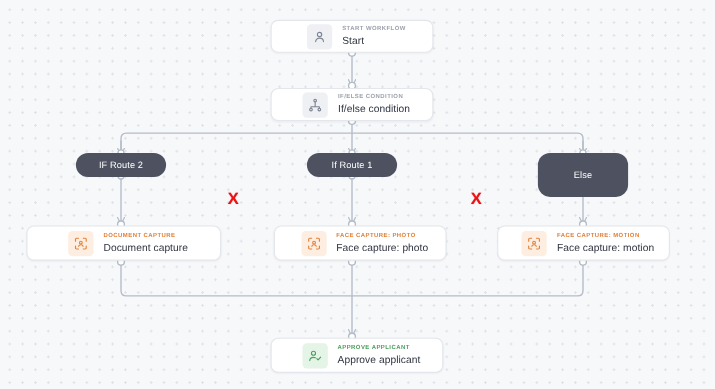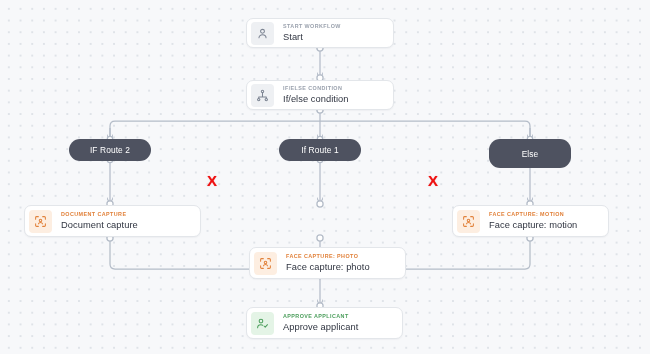--- a/index.html
+++ b/index.html
@@ -30,22 +30,23 @@
 
   
   .node-card {
     position: absolute;
     box-sizing: border-box;
     background: #ffffff;
     border: 1px solid #e3e6ea;
     border-radius: 7px;
     display: flex;
     align-items: center;
-    padding: 0 8px 0 4px;
+    padding: 0 8px 0 16px;
     box-shadow: 0 1px 1.5px rgba(16,24,40,0.04);
+    justify-content: center;
   }
   .node-icon {
     width: 23px;
     height: 23px;
     min-width: 23px;
     border-radius: 4px;
     display: flex;
     align-items: center;
     justify-content: center;
     margin-right: 9px;
@@ -174,21 +175,21 @@
       <span class="node-title">If/else condition</span>
     </div>
   </div>
 
   <div class="route-pill" style="left:69px; top:139px; width:82px; height:22px;">
     <span>IF Route 2</span>
   </div>
   <div class="route-pill" style="left:279px; top:139px; width:82px; height:22px;">
     <span>If Route 1</span>
   </div>
-  <div class="route-pill" style="left:489px; top:139px; width:82px; height:29px;">
+  <div class="route-pill" style="left:489px; top:139px; width:82px; height:40px;">
     <span>Else</span>
   </div>
 
   <div class="x-mark" style="left:207px; top:173px;">
     <span>X</span>
   </div>
   <div class="x-mark" style="left:428px; top:173px;">
     <span>X</span>
   </div>
 
@@ -199,21 +200,21 @@
         <circle cx="12" cy="10.3" r="2.3"></circle>
         <path d="M8.2 16.4c.6-1.7 2-2.6 3.8-2.6s3.2.9 3.8 2.6"></path>
       </svg>
     </div>
     <div class="node-text">
       <span class="node-kicker orange">DOCUMENT CAPTURE</span>
       <span class="node-title">Document capture</span>
     </div>
   </div>
 
-  <div class="node-card" style="left:249px; top:205px; width:157px; height:32px;margin-top:42px;">
+  <div class="node-card" style="left:249px; top:205px; width:157px; height:32px;">
     <div class="node-icon orange">
       <svg width="13" height="13" viewBox="0 0 24 24" fill="none" stroke="#e1813a" stroke-width="1.9" stroke-linecap="round" stroke-linejoin="round">
         <path d="M3 8V4.8A1.8 1.8 0 0 1 4.8 3H8M16 3h3.2A1.8 1.8 0 0 1 21 4.8V8M21 16v3.2a1.8 1.8 0 0 1-1.8 1.8H16M8 21H4.8A1.8 1.8 0 0 1 3 19.2V16"></path>
         <circle cx="12" cy="10.3" r="2.3"></circle>
         <path d="M8.2 16.4c.6-1.7 2-2.6 3.8-2.6s3.2.9 3.8 2.6"></path>
       </svg>
     </div>
     <div class="node-text">
       <span class="node-kicker orange">FACE CAPTURE: PHOTO</span>
       <span class="node-title">Face capture: photo</span>

